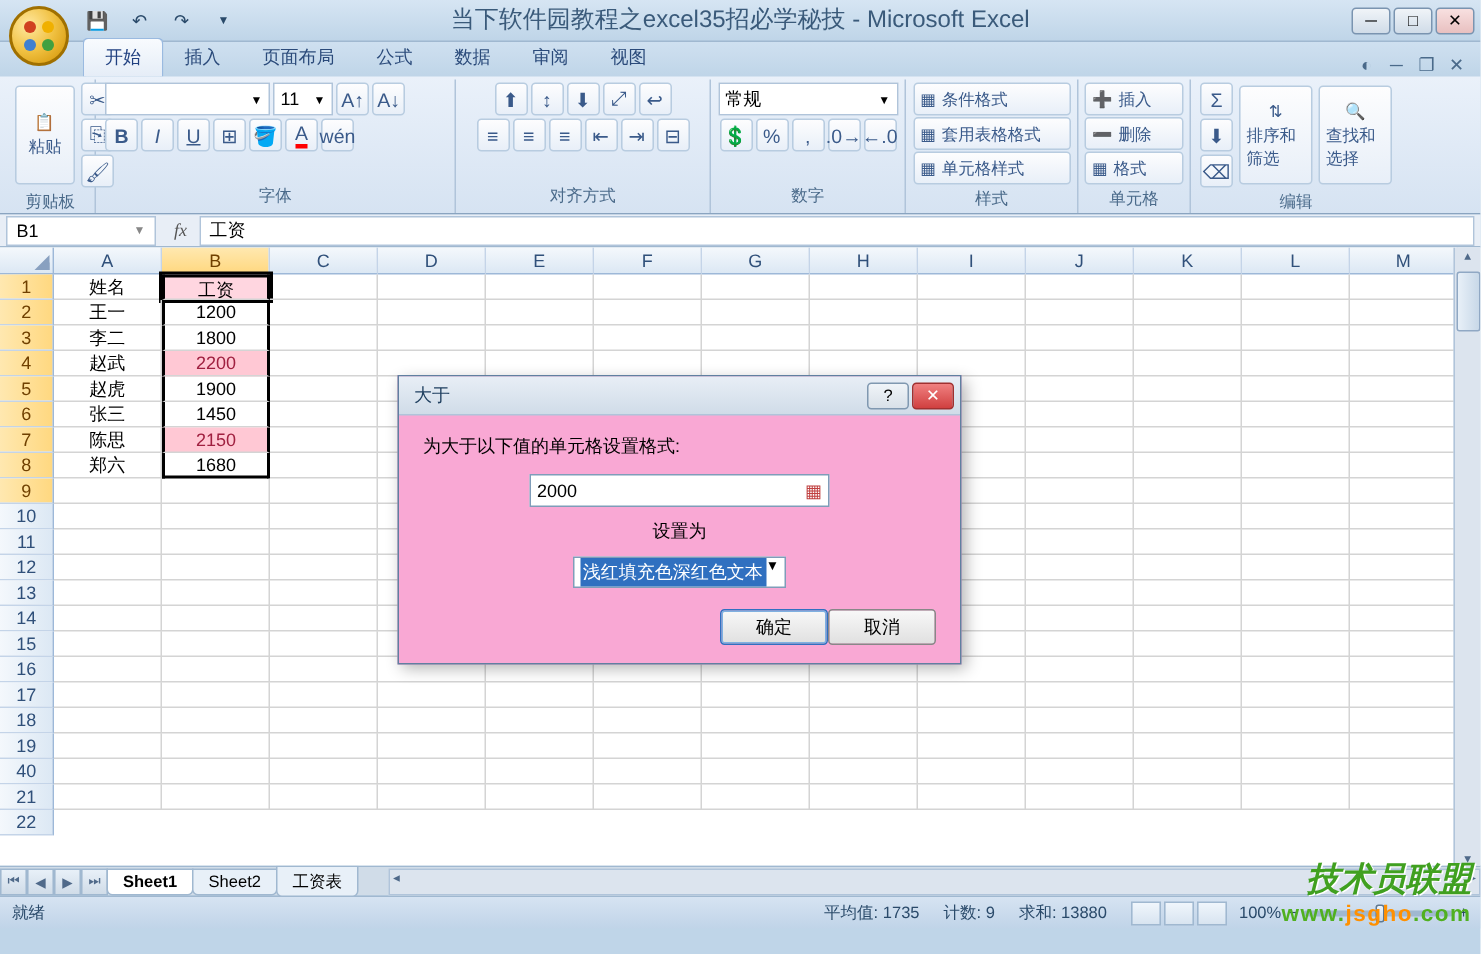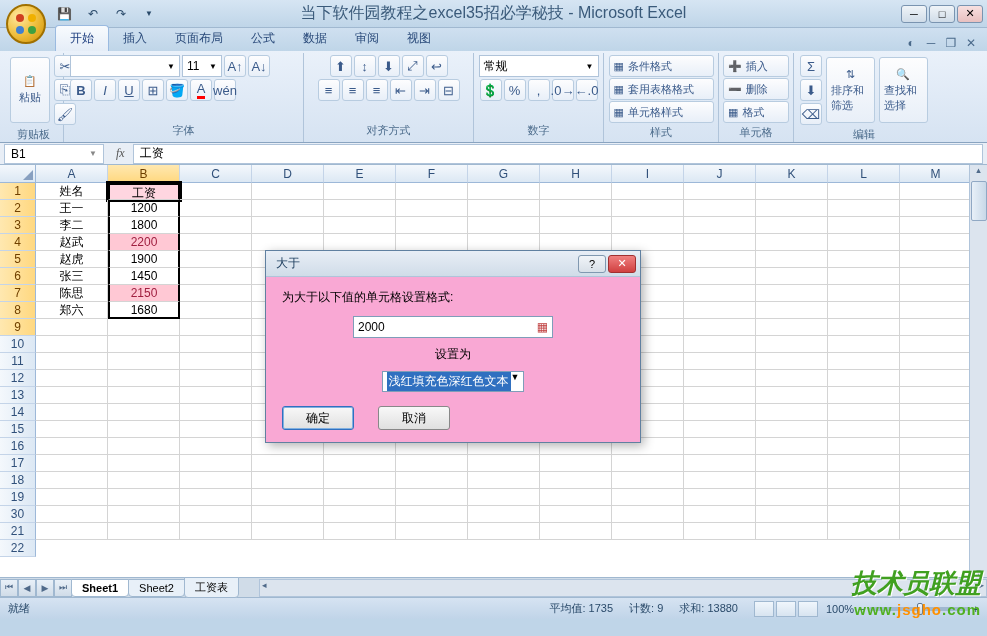--- a/index.html
+++ b/index.html
@@ -89,27 +89,27 @@
 .dialog-titlebar { height: 26px; background: linear-gradient(#e8eef6,#d0dce8); display: flex; align-items: center; padding: 0 4px; border-bottom: 1px solid #b0c4da; }
 .dialog-title { flex: 1; padding-left: 6px; font-size: 12px; color: #204060; }
 .dlg-btn { width: 28px; height: 18px; border: 1px solid #8098b0; border-radius: 3px; margin-left: 2px; display: flex; align-items: center; justify-content: center; font-size: 11px; cursor: pointer; background: linear-gradient(#f0f4f8,#d8e0e8); }
 .dlg-btn.close { background: linear-gradient(#f08080,#d04040); color: #fff; border-color: #a03030; }
 .dialog-body { padding: 12px 16px; }
 .dialog-text { font-size: 12px; margin-bottom: 10px; }
 .dialog-row { display: flex; align-items: center; gap: 8px; margin-bottom: 14px; flex-direction: column; }
 .dlg-input { width: 200px; height: 22px; border: 1px solid #7f9db9; background: #fff; padding: 0 4px; display: flex; align-items: center; justify-content: space-between; }
 .dlg-select { flex: 1; height: 22px; border: 1px solid #7f9db9; background: #fff; padding: 0 4px; display: flex; justify-content: space-between; }
 .dlg-select-text { background: #3070c0; color: #fff; padding: 1px 2px; }
-.dialog-buttons { display: flex; justify-content: flex-start; gap: 24px; }
+.dialog-buttons { display: flex; justify-content: flex-end; gap: 0; }
 .dlg-button { width: 72px; height: 24px; background: linear-gradient(#f8f8f8,#e0e0e0); border: 1px solid #888; border-radius: 3px; font-size: 12px; cursor: pointer; }
 .dlg-button.default { border: 1px solid #3070c0; box-shadow: 0 0 0 1px #80b0e0 inset; }
 
 
 .watermark { position: absolute; bottom: 18px; right: 6px; text-align: right; }
-.wm1 { font-size: 26px; font-weight: bold; color: #40a020; font-style: italic; text-shadow: 1px 1px 0 #fff; font-family: "STXingkai", serif; }
+.wm1 { font-size: 22px; font-weight: bold; color: #40a020; font-style: italic; text-shadow: 1px 1px 0 #fff; font-family: "STXingkai", serif; }
 .wm2 { font-size: 15px; font-weight: bold; letter-spacing: 1px; }
 .wm2 .g { color: #50b020; } .wm2 .o { color: #ff9000; }
 </style>
 </head>
 <body>
 
 <div class="titlebar">
   <div class="office-btn">
     <svg viewBox="0 0 24 24">
         <circle cx="6" cy="6" r="4" fill="#d04020"></circle>
@@ -335,21 +335,21 @@
       <div class="row-h">10</div>
       <div class="row-h">11</div>
       <div class="row-h">12</div>
       <div class="row-h">13</div>
       <div class="row-h">14</div>
       <div class="row-h">15</div>
       <div class="row-h">16</div>
       <div class="row-h">17</div>
       <div class="row-h">18</div>
       <div class="row-h">19</div>
-      <div class="row-h">30</div>
+      <div class="row-h">40</div>
       <div class="row-h">21</div>
       <div class="row-h">22</div>
     </div>
   <div class="cells" id="cells">
       <div class="row">
         <div class="cell">姓名</div>
         <div class="cell data-border active" style="border-top: 2px solid rgb(0, 0, 0); outline: rgb(0, 0, 0) solid 2px;">工资</div>
         <div class="cell"></div>
         <div class="cell"></div>
         <div class="cell"></div>

